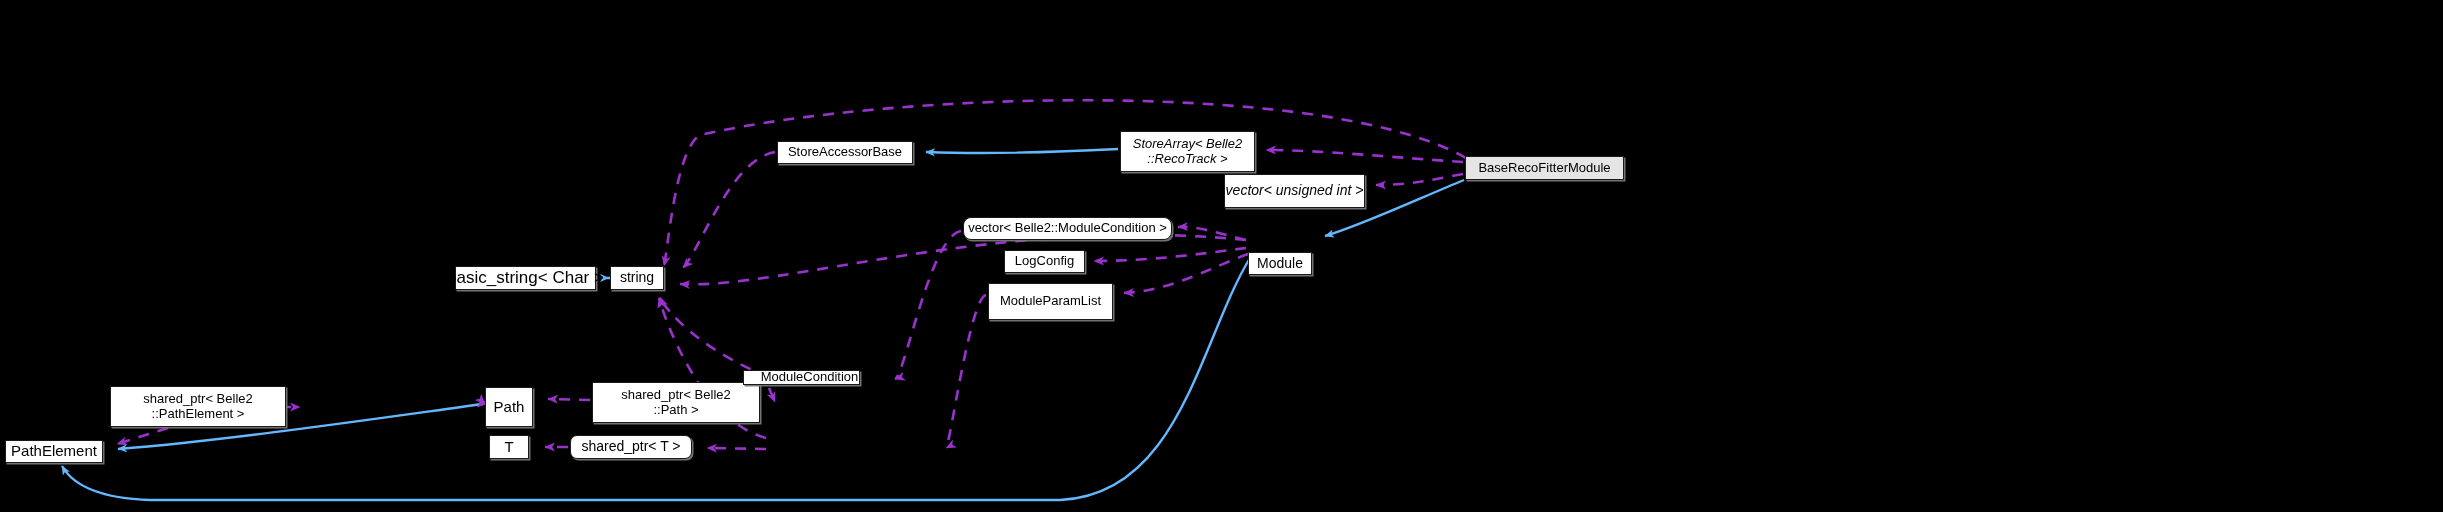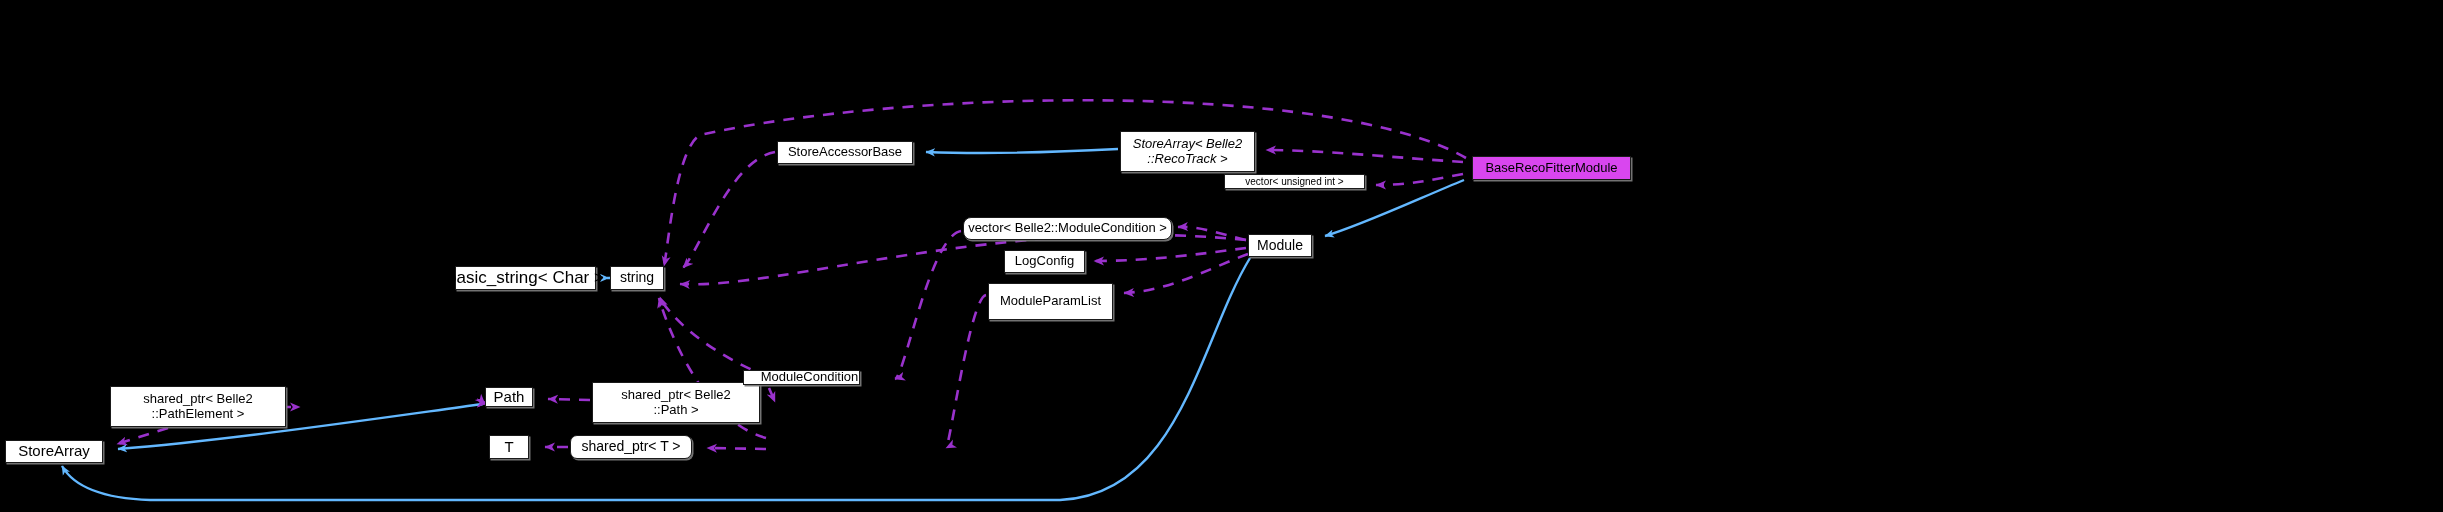--- a/index.html
+++ b/index.html
@@ -33,22 +33,21 @@
     line-height: 1.12;
     text-align: center;
     display: flex;
     align-items: center;
     justify-content: center;
     white-space: pre;
     box-shadow: 1.5px 1.5px 0 0 rgba(120,120,120,0.95);
     z-index: 5;
   }
   .node.highlight {
-    background: #d946ef;
-    margin-left: 7px;
+    background: #e5e5e5;
   }
 </style>
 </head>
 <body>
 
 <div id="canvas">
 
   <svg id="edges" viewBox="0 0 2443 512" xmlns="http://www.w3.org/2000/svg">
     <defs>
       <marker id="arrow-blue" markerWidth="10" markerHeight="9" refX="9" refY="4.5" orient="auto" markerUnits="userSpaceOnUse">
@@ -115,27 +114,27 @@
       <path d="M 1250,258 C 1200,340 1180,495 1060,500 L 150,500 C 90,498 70,480 62,466"></path>
     </g>
   </svg>
 
   <svg id="edges2" style="position:absolute;left:0;top:0;width:2443px;height:512px;pointer-events:none;" viewBox="0 0 2443 512" xmlns="http://www.w3.org/2000/svg">
     <g fill="none" stroke="#9a32cd" stroke-width="2.6" stroke-dasharray="11,9" marker-end="url(#arrow-purple)">
       <path d="M 483,403 L 487,403"></path>
     </g>
   </svg>
 
-  <div class="node" style="left:5px;  top:440px; width:98px;  height:23px; font-size:15px;">StoreArray</div>
+  <div class="node" style="left:5px;  top:440px; width:98px;  height:23px; font-size:15px;">PathElement</div>
 
   <div class="node" style="left:110px; top:386px; width:176px; height:41px; font-size:13px;">shared_ptr&lt; Belle2
 ::PathElement &gt;</div>
 
 
-  <div class="node" style="left:485px; top:387px; width:48px; height:20px; font-size:15px;">Path</div>
+  <div class="node" style="left:485px; top:387px; width:48px; height:40px; font-size:15px;">Path</div>
 
   <div class="node" style="left:489px; top:435px; width:40px; height:24px; font-size:15px;">T</div>
 
   <div class="node" style="left:455px; top:266px; width:141px; height:24px; font-size:17px;">basic_string&lt; Char &gt;</div>
 
   <div class="node" style="left:610px; top:266px; width:54px; height:24px; font-size:14px;">string</div>
 
   <div class="node" style="left:592px; top:382px; width:168px; height:41px; font-size:13px;">shared_ptr&lt; Belle2
 ::Path &gt;</div>
 
@@ -148,19 +147,19 @@
 
   <div class="node" style="left:963px; top:217px; width:209px; height:23px; font-size:13px;border-radius:8px;">vector&lt; Belle2::ModuleCondition &gt;</div>
 
   <div class="node" style="left:1004px; top:250px; width:81px; height:23px; font-size:13px;">LogConfig</div>
 
   <div class="node" style="left:988px; top:283px; width:125px; height:37px; font-size:13px;">ModuleParamList</div>
 
   <div class="node" style="left:1120px; top:131px; width:135px; height:41px; font-size:13px;font-style:italic;">StoreArray&lt; Belle2
 ::RecoTrack &gt;</div>
 
-  <div class="node" style="left:1224px; top:174px; width:141px; height:15px; font-size:10px;">vector&lt; unsigned int &gt;</div>
+  <div class="node" style="left:1224px; top:174px; width:141px; height:34px; font-size:14px;font-style:italic;">vector&lt; unsigned int &gt;</div>
 
-  <div class="node" style="left:1248px; top:234px; width:64px; height:23px; font-size:14px;">Module</div>
+  <div class="node" style="left:1248px; top:252px; width:64px; height:23px; font-size:14px;">Module</div>
 
   <div class="node highlight" style="left:1465px; top:156px; width:159px; height:24px; font-size:13px;">BaseRecoFitterModule</div>
 
 </div>
 
 </body></html>

